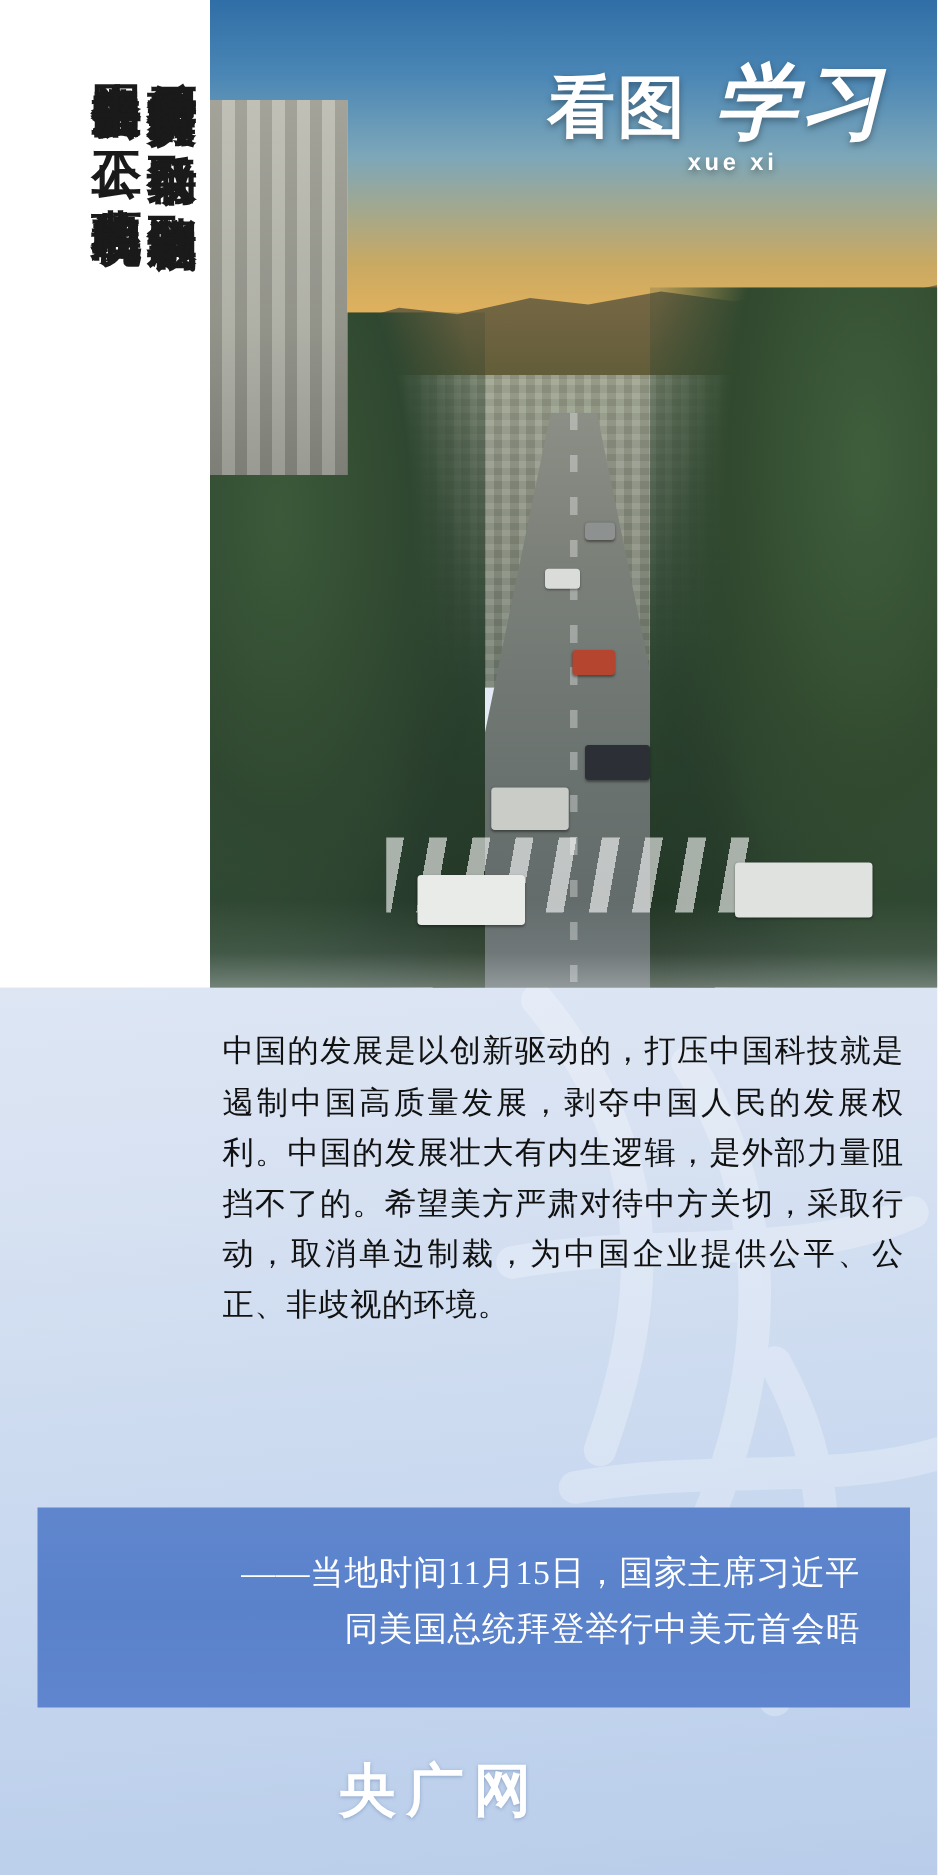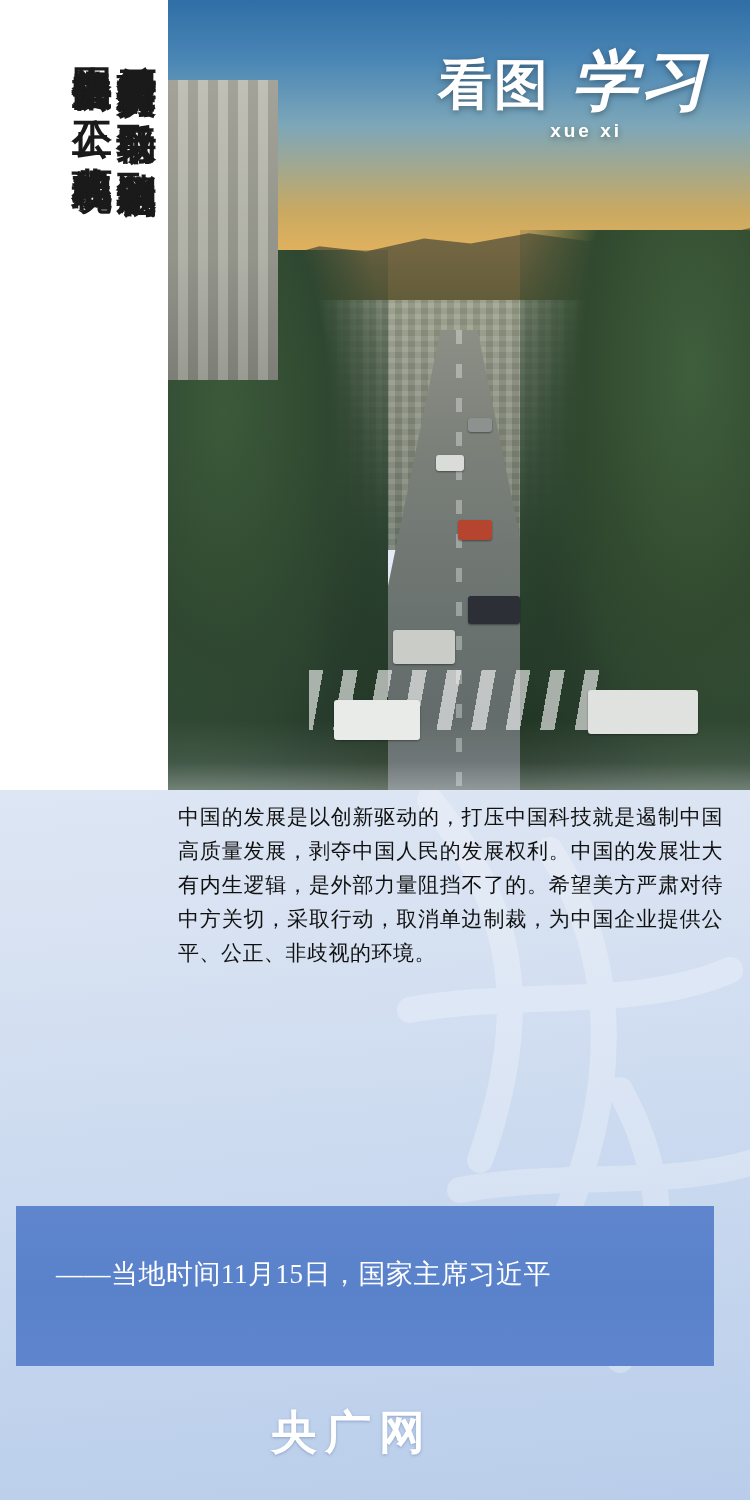--- a/index.html
+++ b/index.html
@@ -156,21 +156,21 @@
   }
   .brand-main {
     font-family: "Liberation Sans", "DejaVu Sans", sans-serif;
     font-size: 54px;
     font-weight: bold;
     letter-spacing: 2px;
     line-height: 1;
     display:flex; align-items:baseline; gap:22px;
   }
   .brand-main .xi {
-    font-family: Liberation Serif, serif;
+    font-family: Liberation Sans, sans-serif;
     font-style: italic;
     font-size: 66px;
     font-weight: bold;
   }
   .brand-pinyin {
     font-family: "Liberation Sans", "DejaVu Sans", sans-serif;
     font-size: 19px;
     font-weight: bold;
     letter-spacing: 3px;
     margin-top: 6px;
@@ -180,38 +180,40 @@
 
   
   .quote-block {
     position: absolute;
     left: 178px;
     top: 800px;
     width: 545px;
   }
   .quote-text {
     font-family: "Liberation Serif", "DejaVu Serif", serif;
-    font-size: 21px;
+    font-size: 25px;
     line-height: 1.62;
     color: #111;
     letter-spacing: .5px;
     text-align: justify;
+    margin-top: 22px;
   }
 
   
   .source-box {
     position: absolute;
-    left: 16px;
+    left: 30px;
     top: 1206px;
     width: 698px;
     height: 160px;
     background: linear-gradient(180deg, #5f86cd 0%, #5a82cb 50%, #5e85cd 100%);
     box-sizing: border-box;
-    padding: 46px 40px;
+    padding: 30px 40px;
     color: #ffffff;
+    text-align: right;
   }
   .source-line {
     font-family: "Liberation Serif", "DejaVu Serif", serif;
     font-size: 27px;
     line-height: 1.68;
     letter-spacing: .5px;
   }
 
   
   .footer {
@@ -282,19 +284,20 @@
     </div>
     <div class="brand-pinyin">xue xi</div>
   </div>
 
   <div class="quote-block">
     <div class="quote-text">中国的发展是以创新驱动的，打压中国科技就是遏制中国高质量发展，剥夺中国人民的发展权利。中国的发展壮大有内生逻辑，是外部力量阻挡不了的。希望美方严肃对待中方关切，采取行动，取消单边制裁，为中国企业提供公平、公正、非歧视的环境。</div>
   </div>
 
   <div class="source-box">
     <div class="source-line">——当地时间11月15日，国家主席习近平</div>
+    <div class="source-line">同美国总统拜登举行中美元首会晤</div>
   </div>
 
   <div class="footer">
     <div class="footer-logo">央广网</div>
   </div>
 
 </div>
 
 </body></html>

